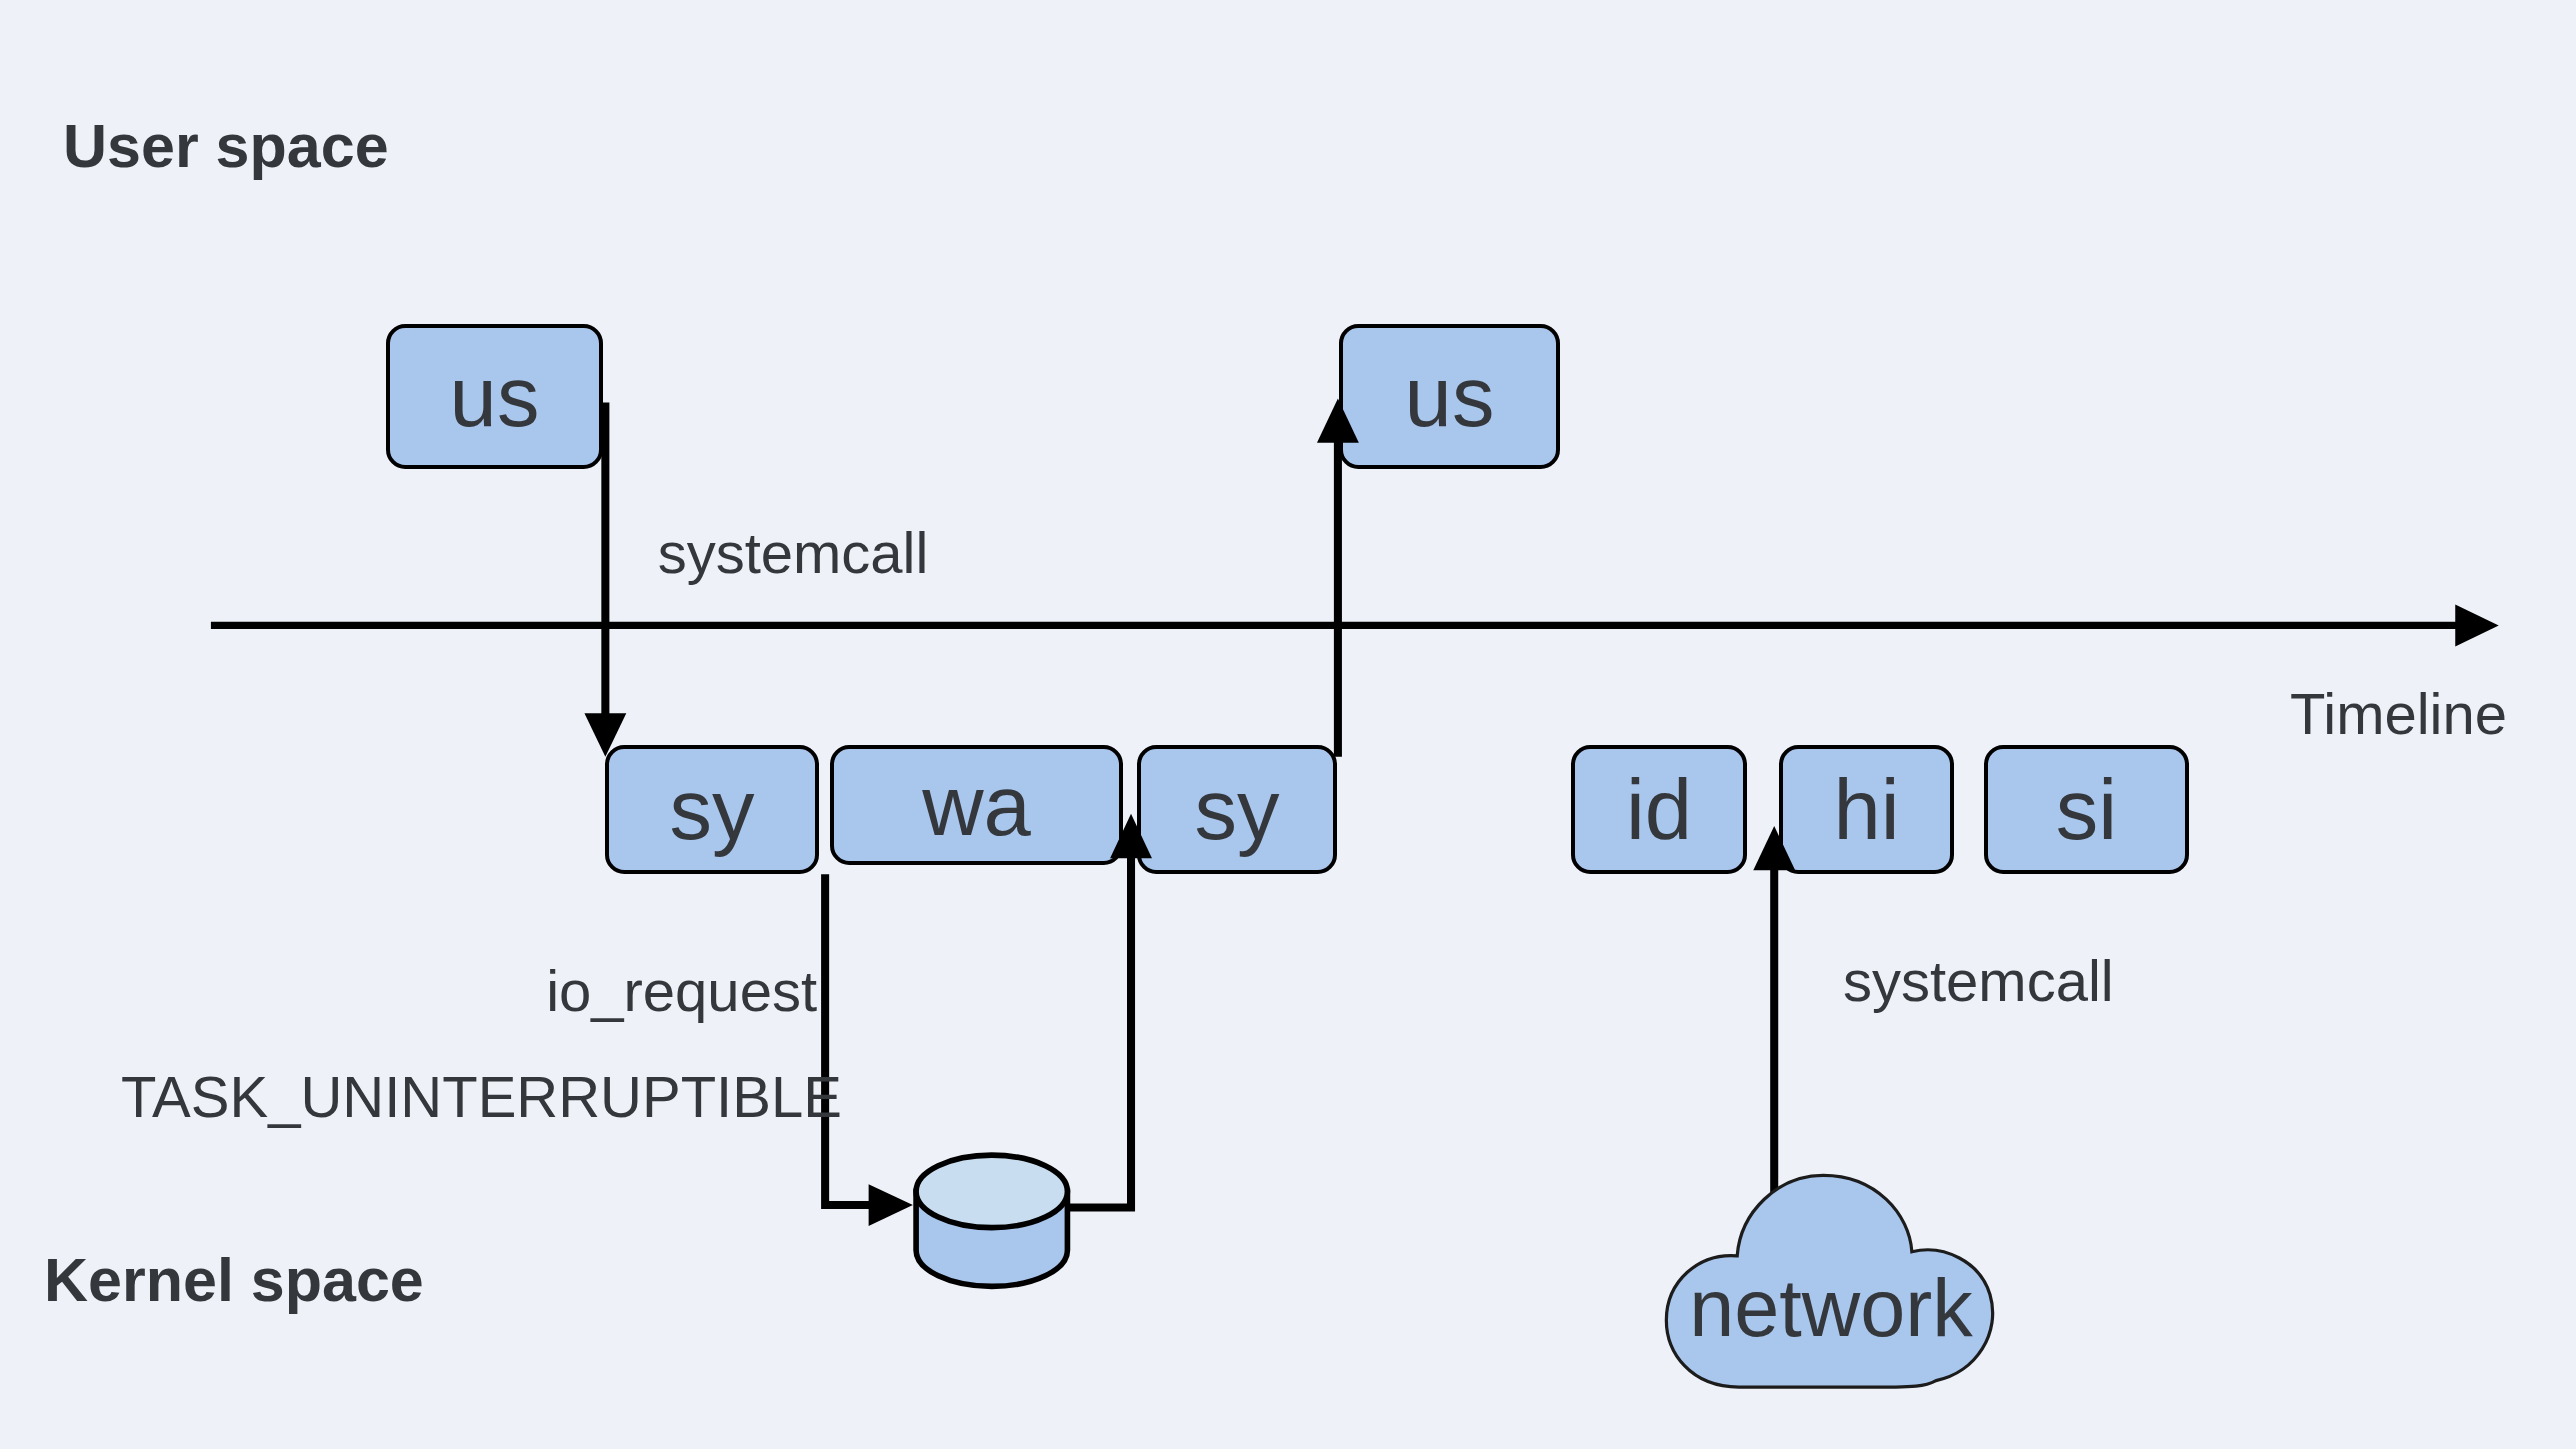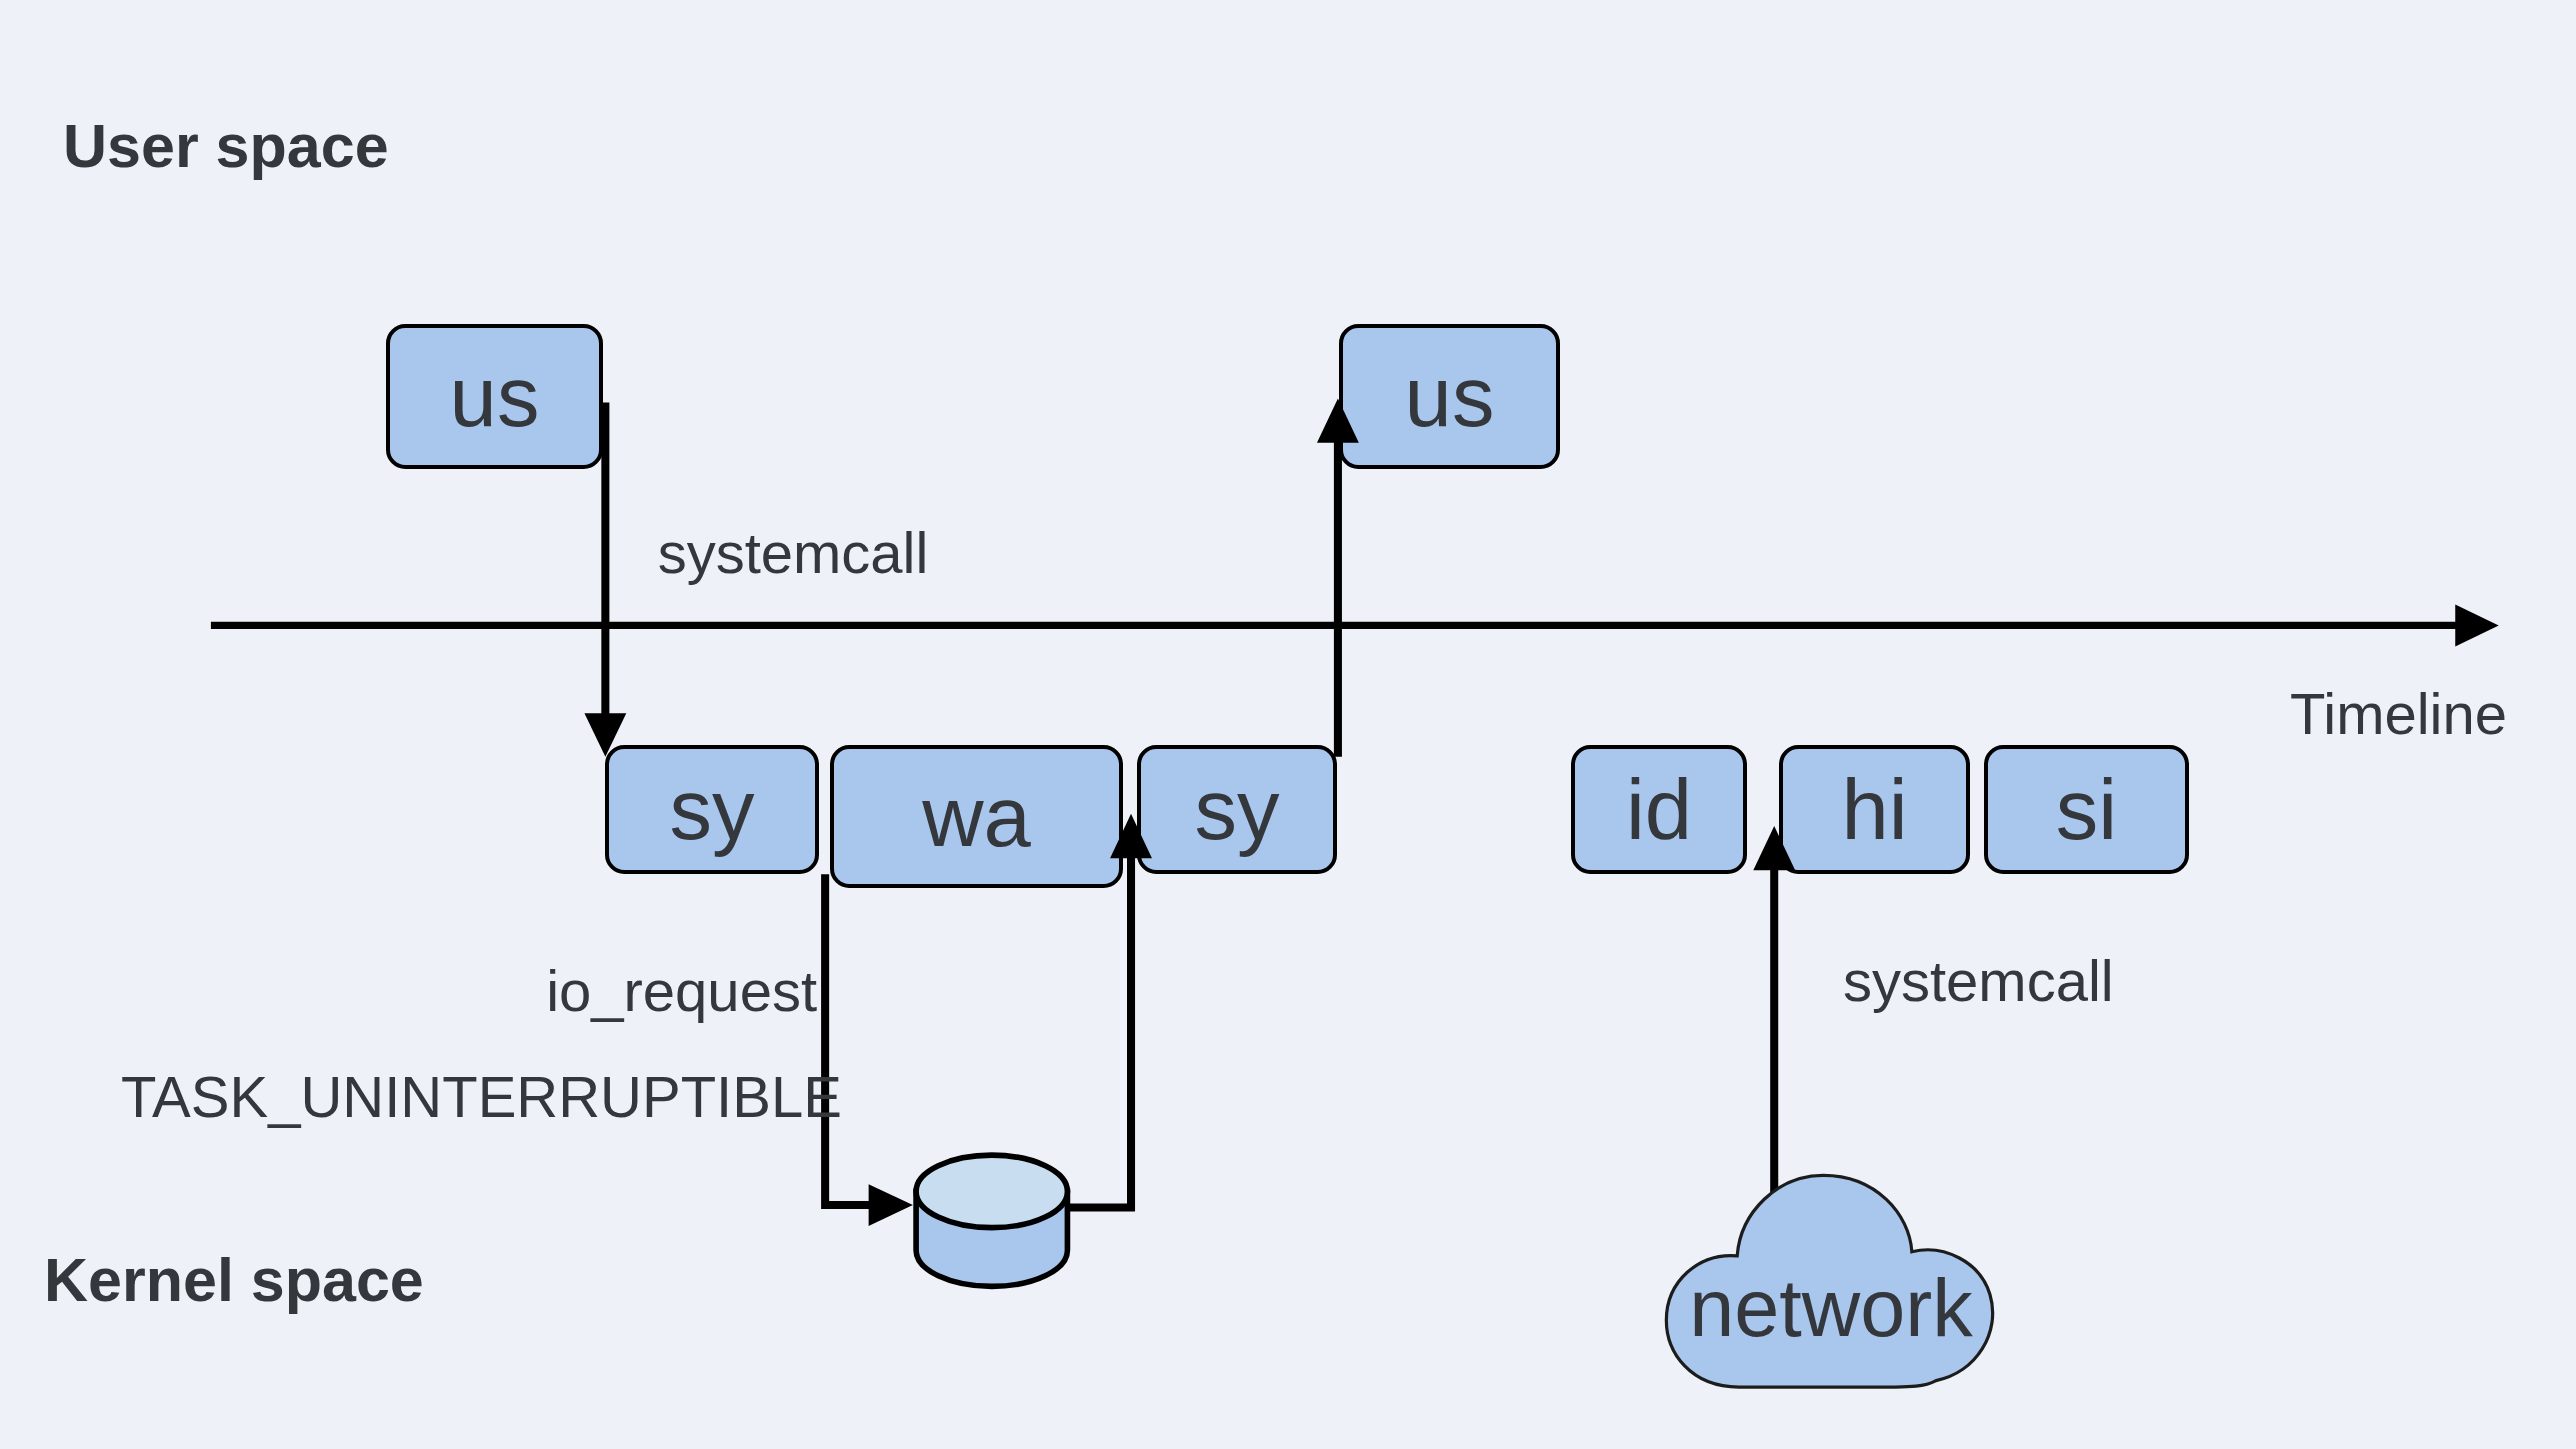--- a/index.html
+++ b/index.html
@@ -29,24 +29,24 @@
     background:var(--box-fill);
     border:4.8px solid var(--box-stroke);
     border-radius:19.3px;
     display:flex;align-items:center;justify-content:center;
     font-size:85px;line-height:1;color:var(--text-dark);
     z-index:1;
   }
   .box-us1{left:386px;top:324px;width:217px;height:145px;}
   .box-us2{left:1339px;top:324px;width:221px;height:145px;}
   .box-sy1{left:605px;top:745px;width:214px;height:129px;}
-  .box-wa {left:830px;top:745px;width:293px;height:143px;}
+  .box-wa {left:830px;top:745px;width:293px;height:120px;}
   .box-sy2{left:1137px;top:745px;width:200px;height:129px;}
   .box-id {left:1571px;top:745px;width:176px;height:129px;}
-  .box-hi {left:1779px;top:745px;width:191px;height:129px;}
+  .box-hi {left:1779px;top:745px;width:175px;height:129px;}
   .box-si {left:1984px;top:745px;width:205px;height:129px;}
 
   .lbl{position:absolute;font-size:58px;line-height:1.08;white-space:nowrap;z-index:3;}
   .lbl.bold{font-weight:700;font-size:61px;}
   .lbl-user{left:63px;top:114px;}
   .lbl-kernel{left:44px;top:1248px;}
   .lbl-systemcall{left:632px;top:522px;width:322px;text-align:center;}
   .lbl-io{left:121px;top:960px;width:696px;text-align:right;}
   .lbl-task{left:121px;top:1048px;width:696px;text-align:right;margin-top:18px;}
   .lbl-interrupt{left:1843px;top:950px;}

